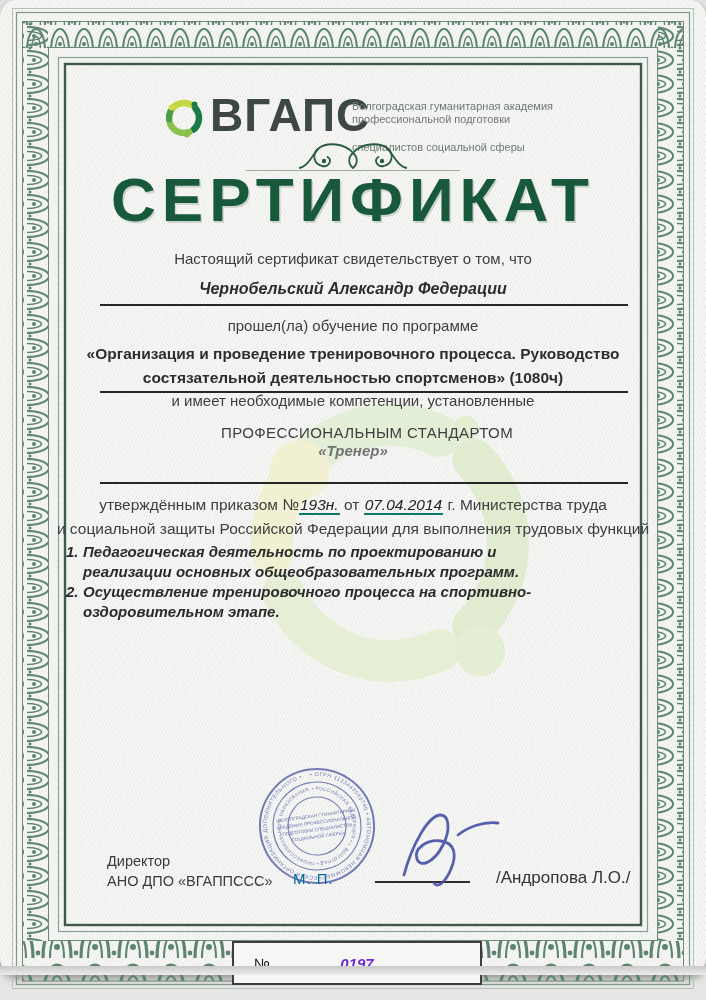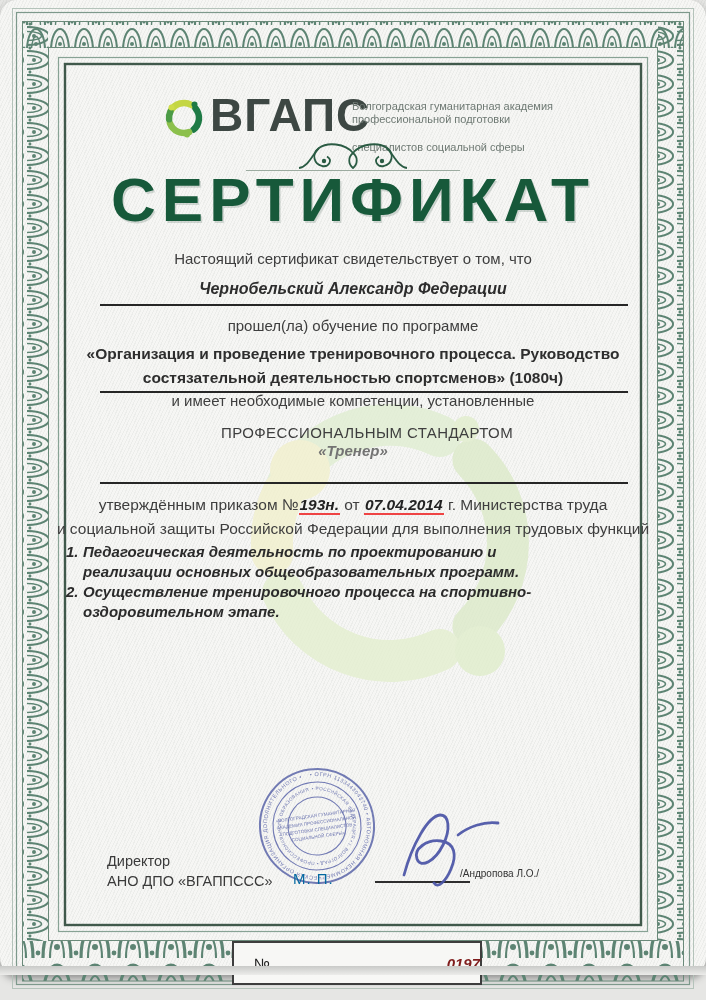--- a/index.html
+++ b/index.html
@@ -41,40 +41,40 @@
   .r2{top:391px;height:2px;}
   .r3{top:482px;height:2px;}
   .passed{top:317px;}
   .program{top:342px;font-size:15.5px;font-weight:bold;
            line-height:24px;color:#2e2e2e;}
   .competences{top:392px;}
   .standard{top:424px;letter-spacing:.4px;padding-left:28px;}
   .trainer{top:442px;font-weight:bold;font-style:italic;color:#737373;}
   .order1{top:496px;font-size:15.5px;white-space:nowrap;}
   .order2{top:520px;font-size:15.5px;white-space:nowrap;}
-  .uval{font-weight:bold;font-style:italic;color:#222;
-        border-bottom:2px solid #ef4444;padding:0 1px;}
+  .uval{font-weight:normal;font-style:italic;color:#222;
+        border-bottom:2px solid #0f766e;padding:0 1px;}
   .funcs{position:absolute;left:66px;top:542px;width:505px;z-index:2;
          font-size:15px;font-weight:bold;font-style:italic;color:#2b2b2b;line-height:20px;}
   .func-item{display:flex;}
   .func-num{width:17px;flex:none;}
 
   .director{left:107px;top:851px;z-index:2;font-size:14.5px;color:#3a3a3a;line-height:20px;}
   .stamp{position:absolute;left:252px;top:761px;z-index:2;transform:rotate(-8deg);}
   .mp{left:293px;top:870px;z-index:3;font-size:15px;color:#0369a1;letter-spacing:1px;}
   .signature{position:absolute;left:392px;top:795px;z-index:3;}
   .sig-line{position:absolute;left:375px;top:881px;width:95px;height:2px;
             background:#2e2e2e;z-index:2;}
-  .sig-name{left:460px;top:868px;z-index:2;font-size:10px;color:#333;}
+  .sig-name{left:496px;top:868px;z-index:2;font-size:17px;color:#333;}
 
   .serial-box{position:absolute;left:232px;top:941px;width:246px;height:40px;z-index:4;
       background:#f7f7f5;border:2px solid #3d3d3d;display:flex;align-items:center;}
   .serial-label{margin-left:20px;font-size:15px;color:#222;}
-  .serial-num{position:absolute;left:0;right:0;text-align:right;
-      font-size:15px;font-weight:bold;font-style:italic;color:#7f1d1d;}
+  .serial-num{position:absolute;left:0;right:0;text-align:center;
+      font-size:15px;font-weight:bold;font-style:italic;color:#6d28d9;}
 </style>
 </head>
 <body>
 
 <div class="sheet">
   <div class="texture"></div>
 
   <svg class="border-svg" width="706" height="1000" viewBox="0 0 706 1000">
     <defs>
       <pattern id="ornH" patternUnits="userSpaceOnUse" width="24" height="26">

